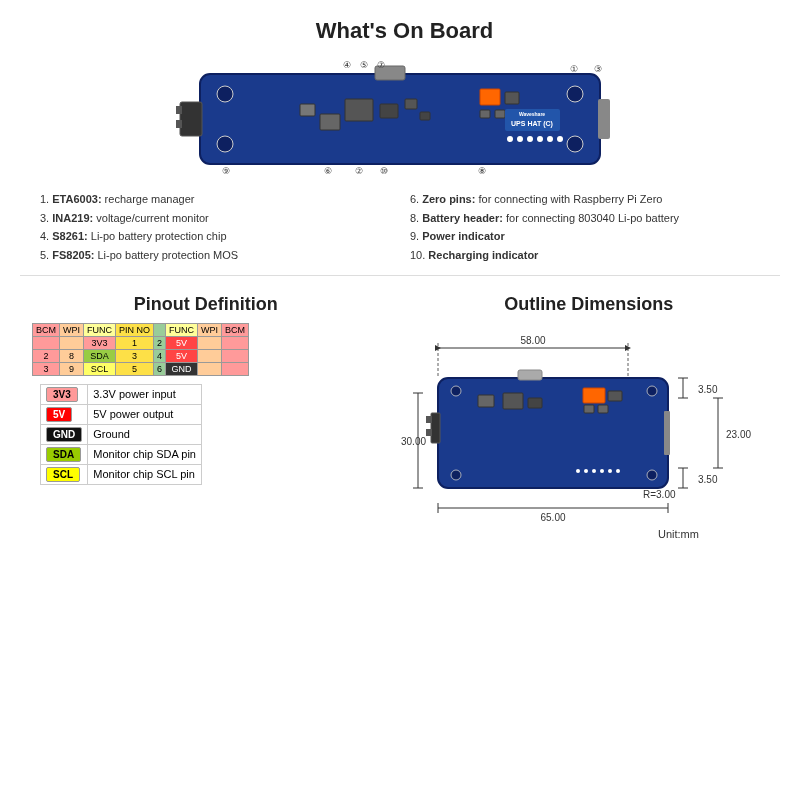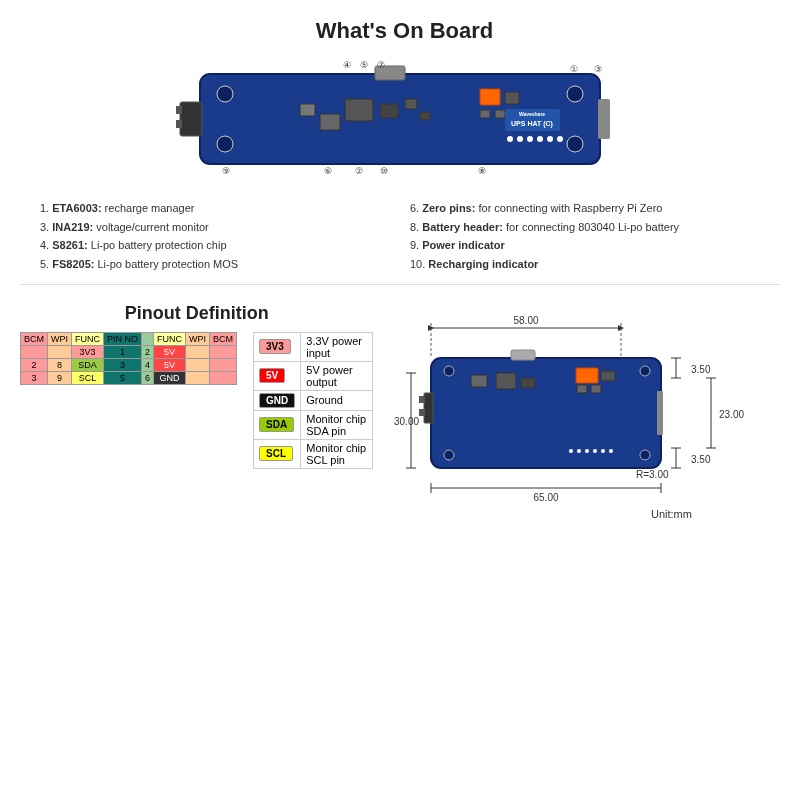--- a/index.html
+++ b/index.html
@@ -31,21 +31,21 @@
       position: relative;
       width: 500px;
       margin: 0 auto;
       height: 130px;
     }
 
     
     .labels-area {
       display: flex;
       justify-content: center;
-      margin-top: 15px;
+      margin-top: 6px;
       padding: 0 30px;
     }
     .labels-col {
       flex: 1;
       text-align: left;
       padding: 0 10px;
     }
     .label-item {
       font-size: 11px;
       color: #333;
@@ -60,58 +60,60 @@
       border: none;
       border-top: 1px solid #ddd;
       margin: 10px 20px;
     }
 
     
     .bottom-section {
       display: flex;
       padding: 8px 20px;
       gap: 18px;
+      margin-left: 12px;
     }
 
     
     .pinout-section {
       flex: 1;
     }
     .sub-title {
       font-size: 18px;
       font-weight: bold;
       color: #222;
       text-align: center;
       margin-bottom: 8px;
     }
     .pinout-content {
       display: flex;
       gap: 8px;
       align-items: flex-start;
+      flex-direction: column;
     }
 
     
     .pin-table-wrap {
       display: flex;
       flex-direction: column;
     }
     .pin-table {
       border-collapse: collapse;
       font-size: 9px;
     }
     .pin-table td {
       border: 1px solid #999;
       padding: 1px 3px;
       text-align: center;
       white-space: nowrap;
     }
     .pt-bcm { background: #ff9a9a; color: #000; }
     .pt-wpi { background: #ffcc99; color: #000; }
     .pt-func { background: #ffff99; color: #000; }
-    .pt-pinno-l { background: #0f766e; color: #000; }
+    .pt-pinno-l { background: #fde047; color: #000; }
     .pt-pinno-r { background: #99cc99; color: #000; }
     .pt-func-r { background: #ffff99; color: #000; }
     .pt-wpi-r { background: #ffcc99; color: #000; }
     .pt-bcm-r { background: #ff9a9a; color: #000; }
 
     
     .board-illus {
       margin-top: 6px;
     }
 
@@ -305,20 +307,21 @@
               <td><span class="legend-badge badge-scl">SCL</span></td>
               <td>Monitor chip SCL pin</td>
             </tr>
           </tbody>
         </table>
       </div>
     </div>
   </div>
 
   <div class="outline-section">
+    <div class="sub-title">Outline Dimensions</div>
     <div style="position:relative;">
       <svg width="360" height="280" viewBox="0 0 360 280">
 
         <line x1="40" y1="25" x2="230" y2="25" stroke="#333" stroke-width="1" marker-start="url(#arr)" marker-end="url(#arr)"></line>
         <text x="135" y="21" text-anchor="middle" fill="#333" font-size="10">58.00</text>
 
         <line x1="40" y1="20" x2="40" y2="55" stroke="#333" stroke-width="0.8" stroke-dasharray="3,2"></line>
         <line x1="230" y1="20" x2="230" y2="55" stroke="#333" stroke-width="0.8" stroke-dasharray="3,2"></line>
 
         <rect x="40" y="55" width="230" height="110" rx="10" fill="#1a3a8c" stroke="#0d2060" stroke-width="2"></rect>

